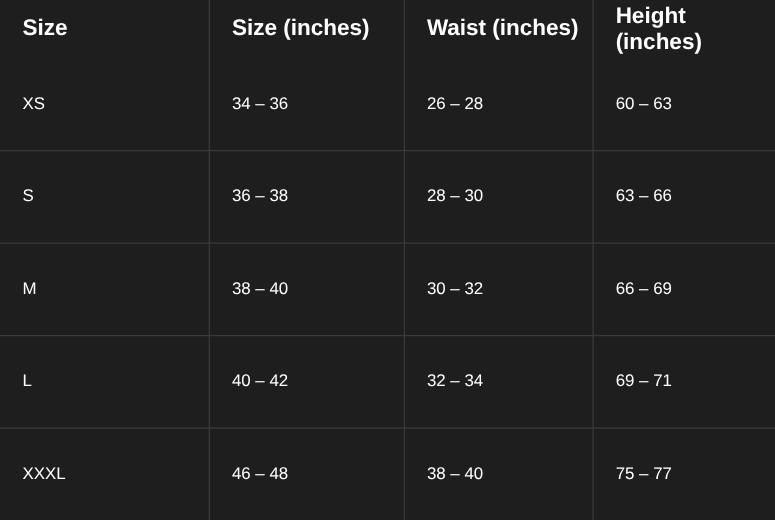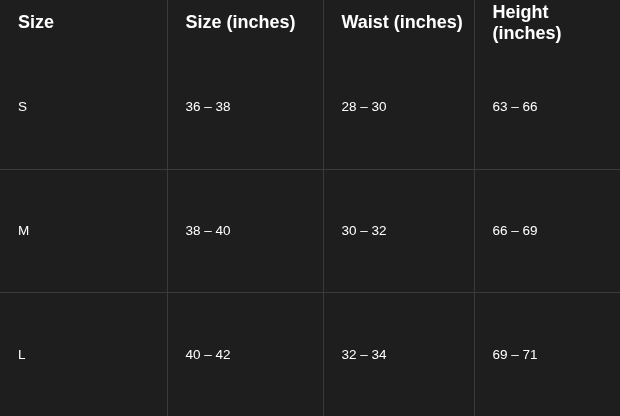--- a/index.html
+++ b/index.html
@@ -65,31 +65,43 @@
   <thead>
     <tr>
       <th>Size</th>
       <th>Size (inches)</th>
       <th>Waist (inches)</th>
       <th>Height (inches)</th>
     </tr>
   </thead>
   <tbody>
     <tr>
+      <td>XS</td>
+      <td>34 – 36</td>
+      <td>26 – 28</td>
+      <td>60 – 63</td>
+    </tr>
+    <tr>
       <td>S</td>
       <td>36 – 38</td>
       <td>28 – 30</td>
       <td>63 – 66</td>
     </tr>
     <tr>
       <td>M</td>
       <td>38 – 40</td>
       <td>30 – 32</td>
       <td>66 – 69</td>
     </tr>
     <tr>
       <td>L</td>
       <td>40 – 42</td>
       <td>32 – 34</td>
       <td>69 – 71</td>
     </tr>
+    <tr>
+      <td>XXXL</td>
+      <td>46 – 48</td>
+      <td>38 – 40</td>
+      <td>75 – 77</td>
+    </tr>
   </tbody>
 </table>
 
 </body></html>

